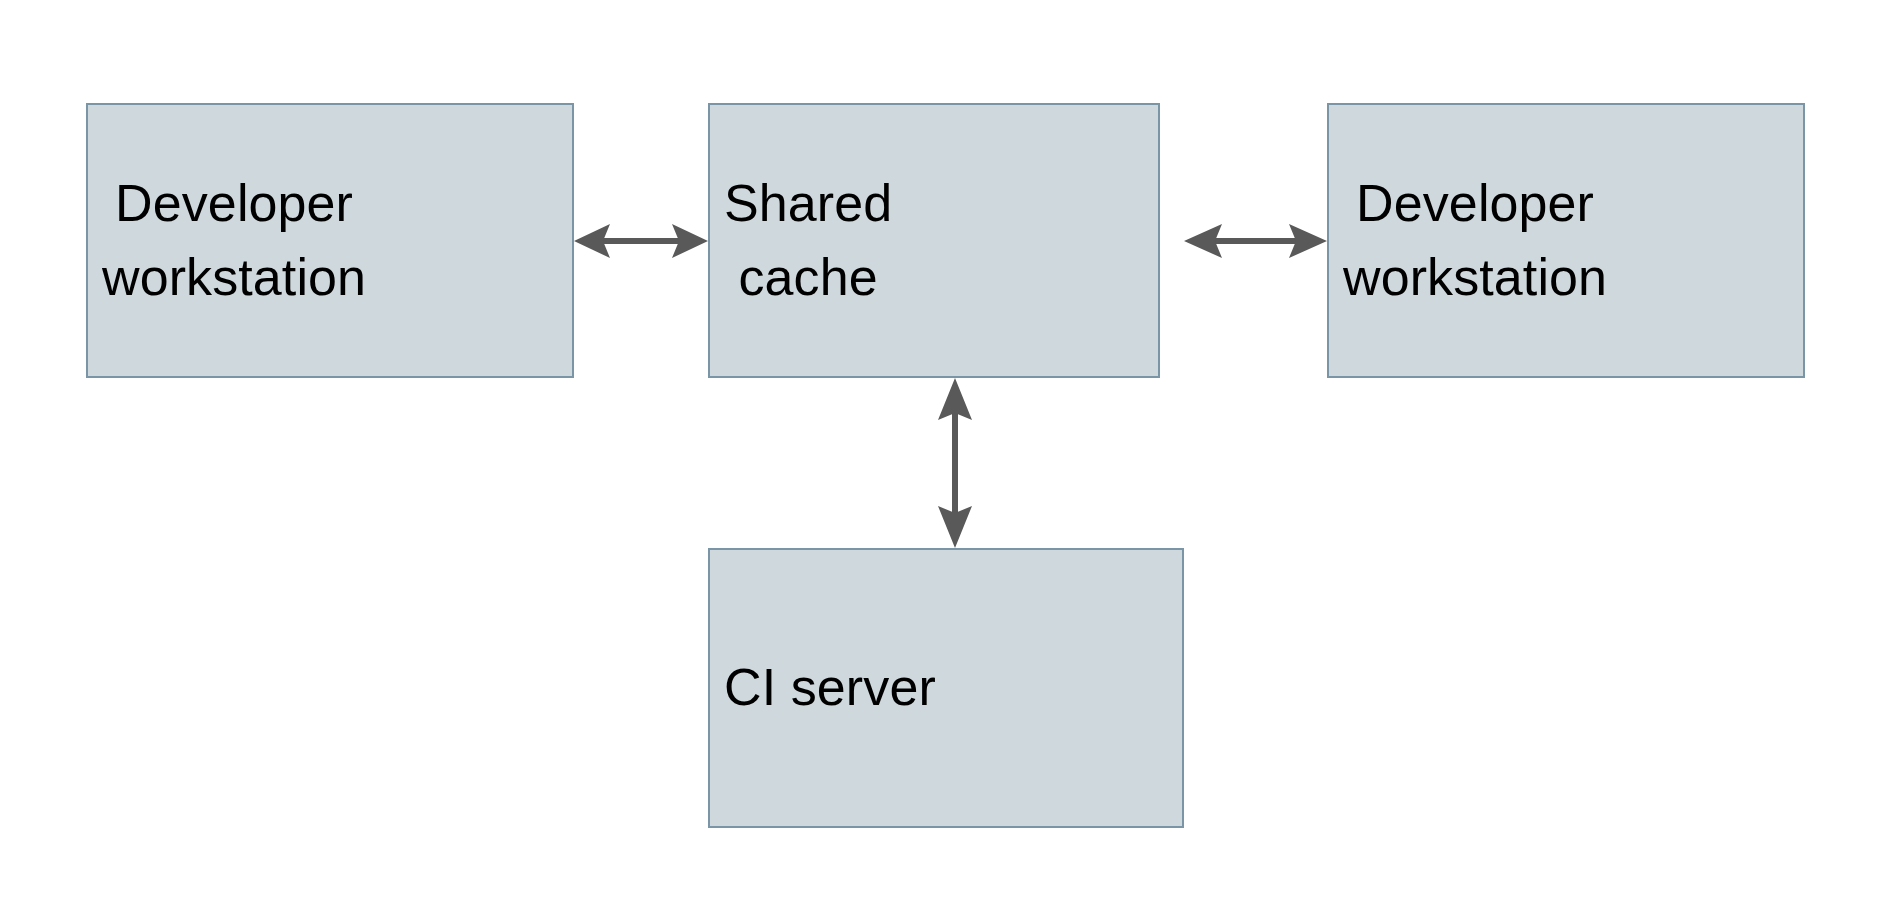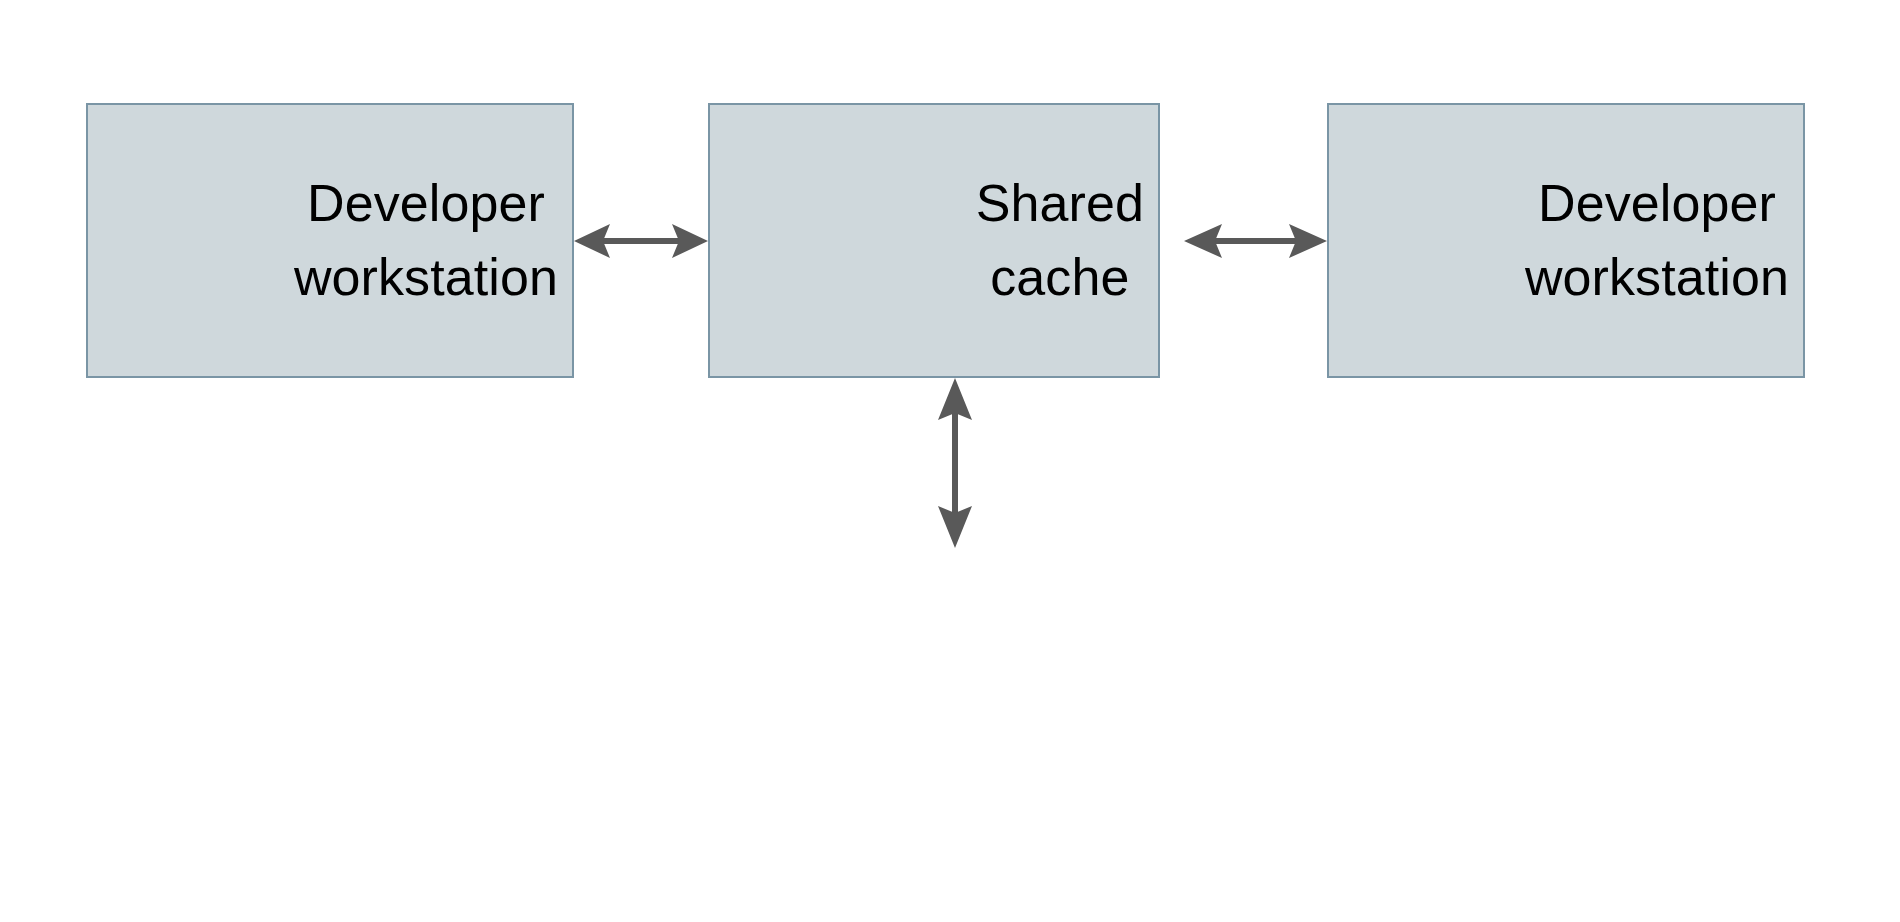--- a/index.html
+++ b/index.html
@@ -22,21 +22,21 @@
   }
 
   
   .node {
     position: absolute;
     box-sizing: border-box;
     background: #cfd8dc;
     border: 2px solid #7a95a5;
     display: flex;
     align-items: center;
-    justify-content: flex-end;
+    justify-content: flex-start;
     text-align: center;
   }
   .node-label {
     display: block;
     color: #000000;
     font-size: 52px;
     line-height: 1.42;
     font-weight: 400;
     letter-spacing: 0.1px;
     white-space: pre-line;
@@ -71,20 +71,23 @@
   <div class="node" id="node-shared">
     <span class="node-label">Shared
 cache</span>
   </div>
 
   <div class="node" id="node-dev-right">
     <span class="node-label">Developer
 workstation</span>
   </div>
 
+  <div class="node" id="node-ci">
+    <span class="node-label">CI server</span>
+  </div>
 
   <svg class="connector" id="edge-left" viewBox="0 0 134 60">
     <g>
 
       <rect x="26" y="27" width="82" height="6" fill="#595959"></rect>
 
       <path d="M 0 30 L 36 13 L 29 30 L 36 47 Z" fill="#595959"></path>
 
       <path d="M 134 30 L 98 13 L 105 30 L 98 47 Z" fill="#595959"></path>
     </g>

